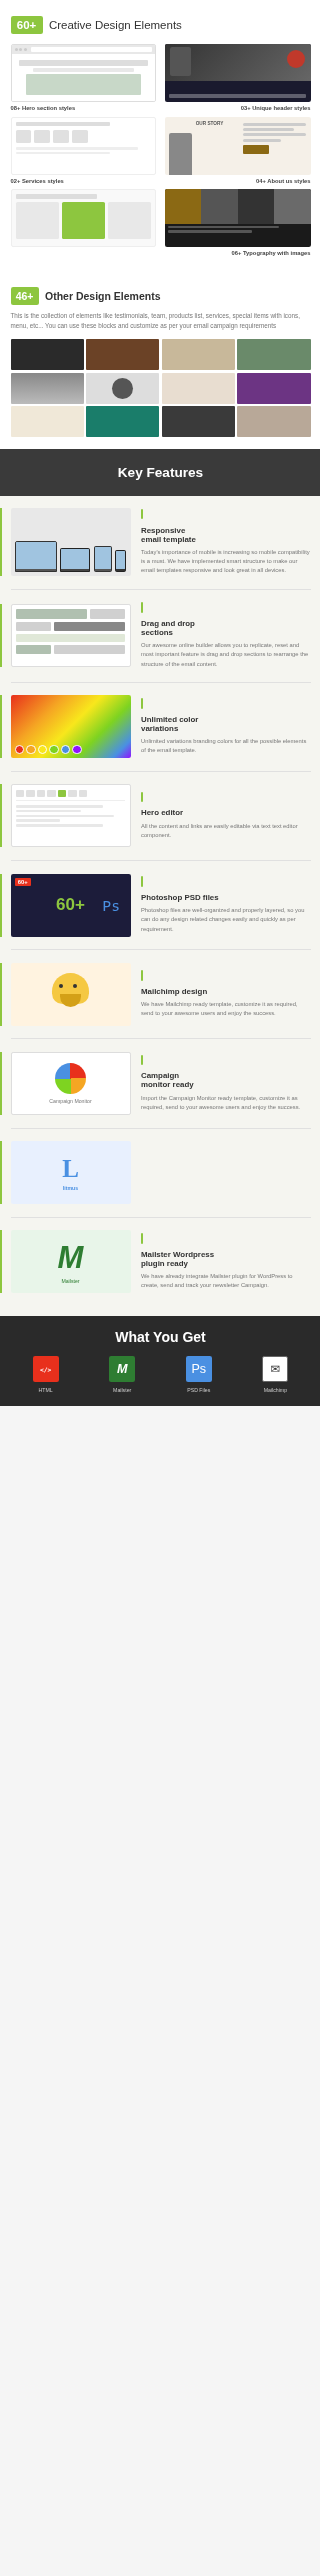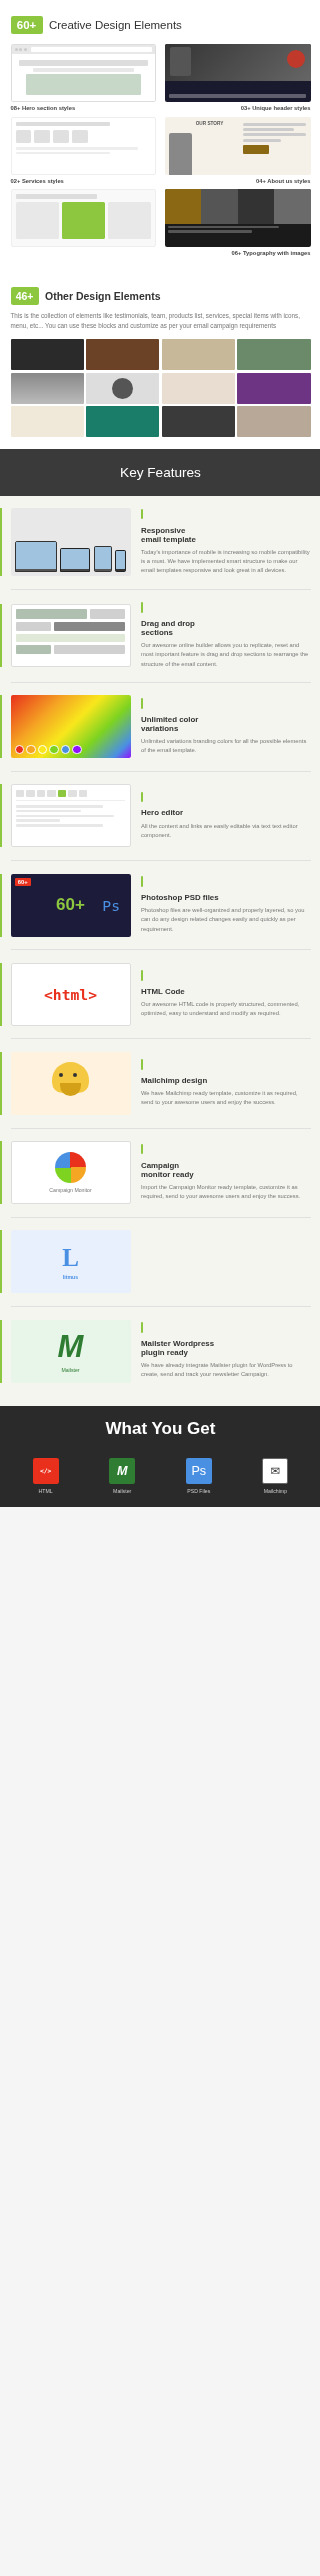--- a/index.html
+++ b/index.html
@@ -242,21 +242,21 @@
 
     
     .section-key-features {
       background: #3a3a3a;
       padding: 15.7px 10.5px;
       text-align: center;
     }
     .key-features-title {
       color: #fff;
       font-size: 13.6px;
-      font-weight: normal;
+      font-weight: bold;
     }
 
     
     .features-list {
       background: #f5f5f0;
       padding: 0 10.5px 10.5px 10.5px;
     }
     .feature-item {
       display: grid;
       grid-template-columns: 120px 1fr;
@@ -536,23 +536,23 @@
     }
 
     
     .section-what-you-get {
       background: #2a2a2a;
       padding: 13px 10.5px;
       text-align: center;
     }
     .what-you-get-title {
       color: #fff;
-      font-size: 17px;
+      font-size: 14px;
       font-weight: bold;
-      margin-bottom: 19px;
+      margin-bottom: 11px;
     }
     .wyg-grid {
       display: grid;
       grid-template-columns: repeat(4, 1fr);
       gap: 6.3px;
     }
     .wyg-item {
       display: flex;
       flex-direction: column;
       align-items: center;
@@ -846,33 +846,20 @@
         <span class="psd-icon" style="font-family:monospace;font-size:14.7px;color:#4a90e2;">Ps</span>
       </div>
     </div>
     <div class="feature-text-area">
       <div class="feature-accent"></div>
       <div class="feature-title">Photoshop PSD files</div>
       <div class="feature-desc">Photoshop files are well-organized and properly layered, so you can do any design related changes easily and quickly as per requirement.</div>
     </div>
   </div>
 
-  <div class="feature-item">
-    <div class="feature-img-area">
-      <div class="feature-accent-line"></div>
-      <div class="html-mock">
-        <span class="html-tag">&lt;html&gt;</span>
-      </div>
-    </div>
-    <div class="feature-text-area">
-      <div class="feature-accent"></div>
-      <div class="feature-title">HTML Code</div>
-      <div class="feature-desc">Our awesome HTML code is properly structured, commented, optimized, easy to understand and modify as required.</div>
-    </div>
-  </div>
 
   <div class="feature-item">
     <div class="feature-img-area">
       <div class="feature-accent-line"></div>
       <div class="mailchimp-mock">
 
         <div style="position:relative;width:42px;height:42px;">
           <div style="width:37px;height:31px;background:#f5c842;border-radius:18.3px 18.3px 10.5px 10.5px;position:absolute;top:0;left:2.6px;"></div>
           <div style="width:21px;height:13px;background:#d4a017;border-radius:0 0 10.5px 10.5px;position:absolute;top:21px;left:10.5px;"></div>
           <div style="width:4.2px;height:4.2px;background:#333;border-radius:50%;position:absolute;top:10.5px;left:9.4px;"></div>

